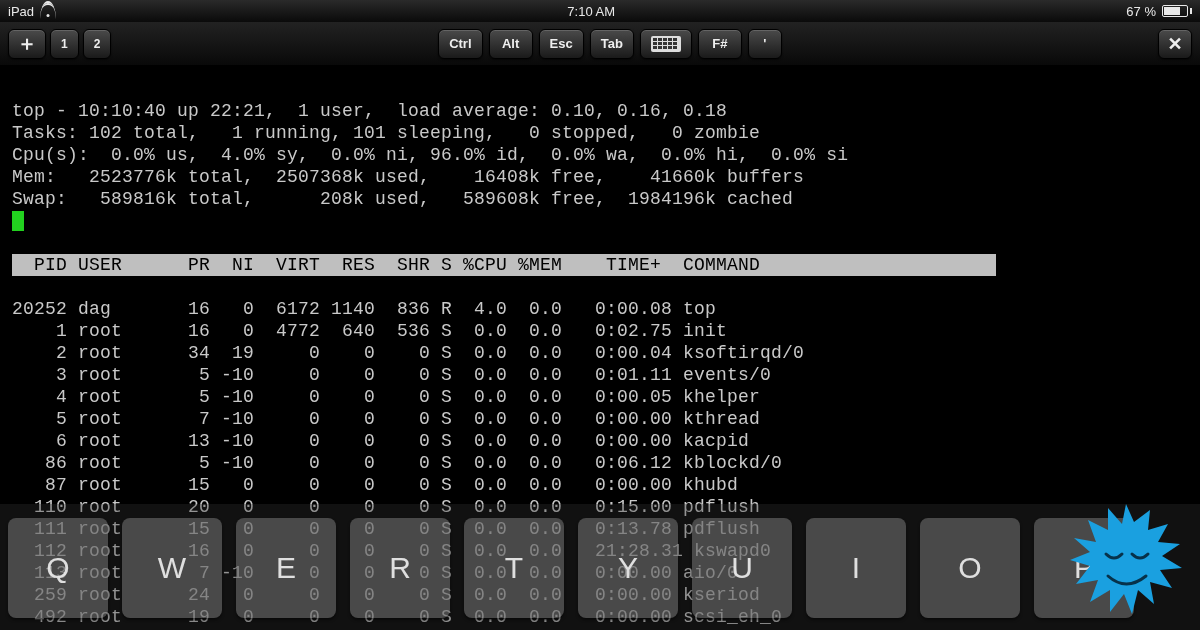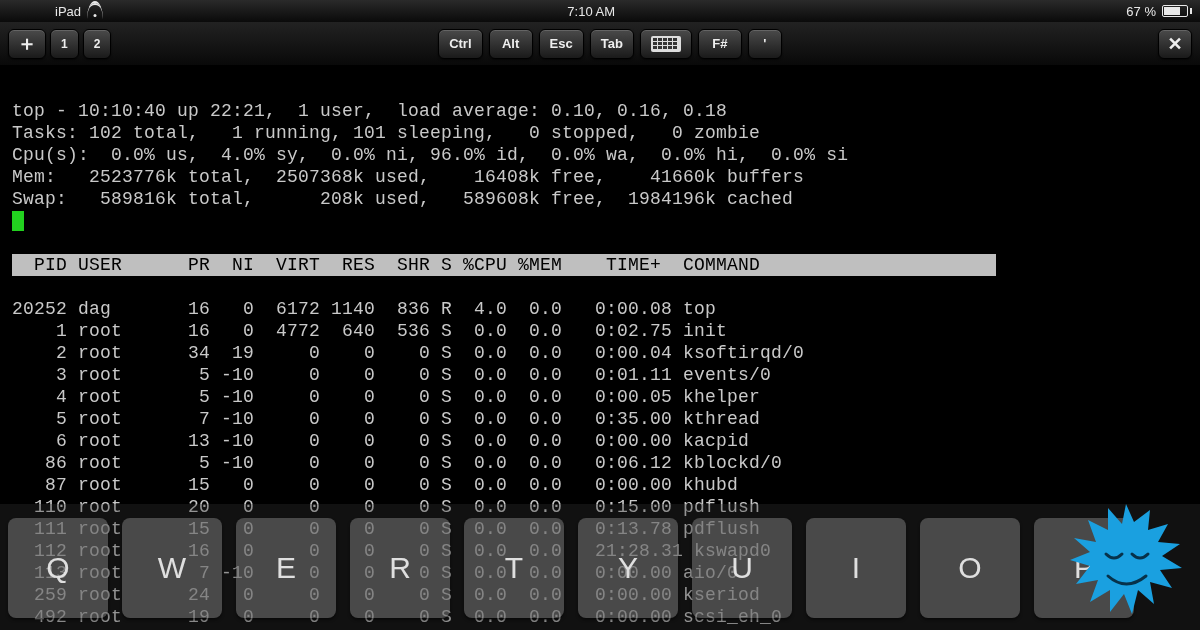--- a/index.html
+++ b/index.html
@@ -16,21 +16,21 @@
     height: 22px;
     background: linear-gradient(#2a2a2a, #0a0a0a);
     color: #e8e8e8;
     font-family: -apple-system, Helvetica, Arial, sans-serif;
     font-size: 13px;
     display: flex;
     align-items: center;
     justify-content: space-between;
     padding: 0 8px;
   }
-  .status-left, .status-right { display: flex; align-items: center; gap: 6px; margin-left: 47px; }
+  .status-left, .status-right { display: flex; align-items: center; gap: 6px; }
   .status-center { font-weight: 400; }
   .wifi-icon {
     width: 16px; height: 12px; position: relative;
   }
   .wifi-icon::before {
     content: "";
     position: absolute;
     bottom: 0; left: 50%; transform: translateX(-50%);
     width: 3px; height: 3px; background: #e8e8e8; border-radius: 50%;
   }
@@ -211,21 +211,21 @@
 <span>Mem:   2523776k total,  2507368k used,    16408k free,    41660k buffers</span>
 <span>Swap:   589816k total,      208k used,   589608k free,  1984196k cached</span>
 <span class="cursor"></span>
 
 <span class="hdr-row">  PID USER      PR  NI  VIRT  RES  SHR S %CPU %MEM    TIME+  COMMAND          </span>
 <span>20252 dag       16   0  6172 1140  836 R  4.0  0.0   0:00.08 top</span>
 <span>    1 root      16   0  4772  640  536 S  0.0  0.0   0:02.75 init</span>
 <span>    2 root      34  19     0    0    0 S  0.0  0.0   0:00.04 ksoftirqd/0</span>
 <span>    3 root       5 -10     0    0    0 S  0.0  0.0   0:01.11 events/0</span>
 <span>    4 root       5 -10     0    0    0 S  0.0  0.0   0:00.05 khelper</span>
-<span>    5 root       7 -10     0    0    0 S  0.0  0.0   0:35.00 kthread</span>
+<span>    5 root       7 -10     0    0    0 S  0.0  0.0   0:00.00 kthread</span>
 <span>    6 root      13 -10     0    0    0 S  0.0  0.0   0:00.00 kacpid</span>
 <span>   86 root       5 -10     0    0    0 S  0.0  0.0   0:06.12 kblockd/0</span>
 <span>   87 root      15   0     0    0    0 S  0.0  0.0   0:00.00 khubd</span>
 <span>  110 root      20   0     0    0    0 S  0.0  0.0   0:15.00 pdflush</span>
 <span>  111 root      15   0     0    0    0 S  0.0  0.0   0:13.78 pdflush</span>
 <span>  112 root      16   0     0    0    0 S  0.0  0.0   21:28.31 kswapd0</span>
 <span>  113 root       7 -10     0    0    0 S  0.0  0.0   0:00.00 aio/0</span>
 <span>  259 root      24   0     0    0    0 S  0.0  0.0   0:00.00 kseriod</span>
 <span>  492 root      19   0     0    0    0 S  0.0  0.0   0:00.00 scsi_eh_0</span>
 <span>  514 root      15   0     0    0    0 S  0.0  0.0   1:20.84 kjournald</span>

